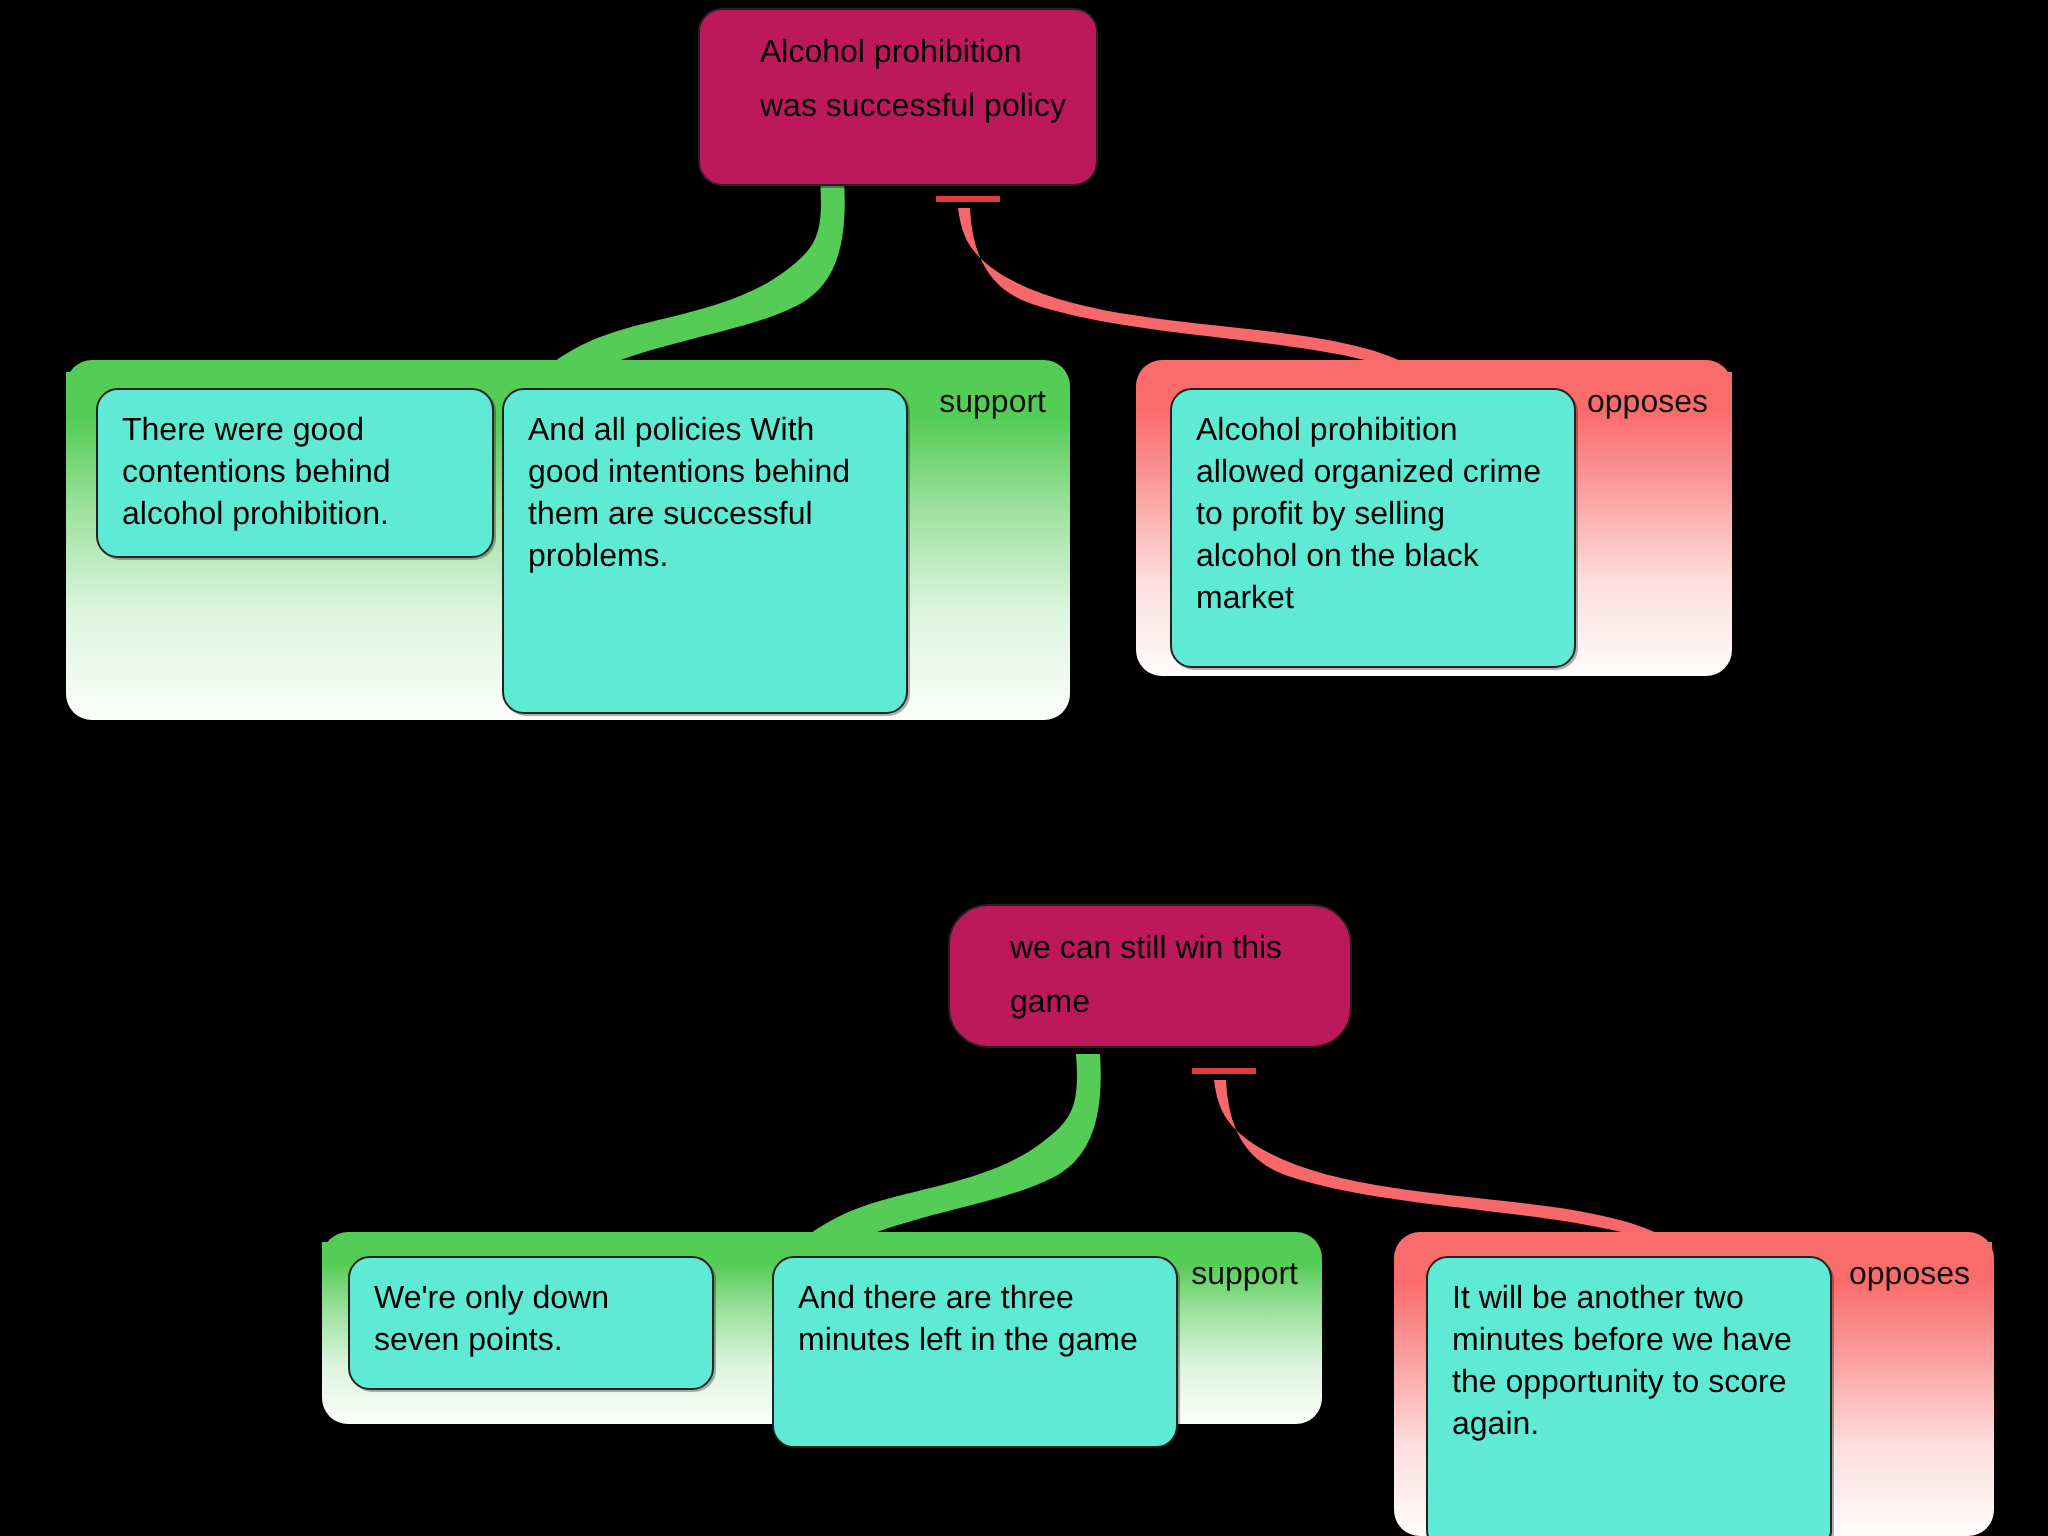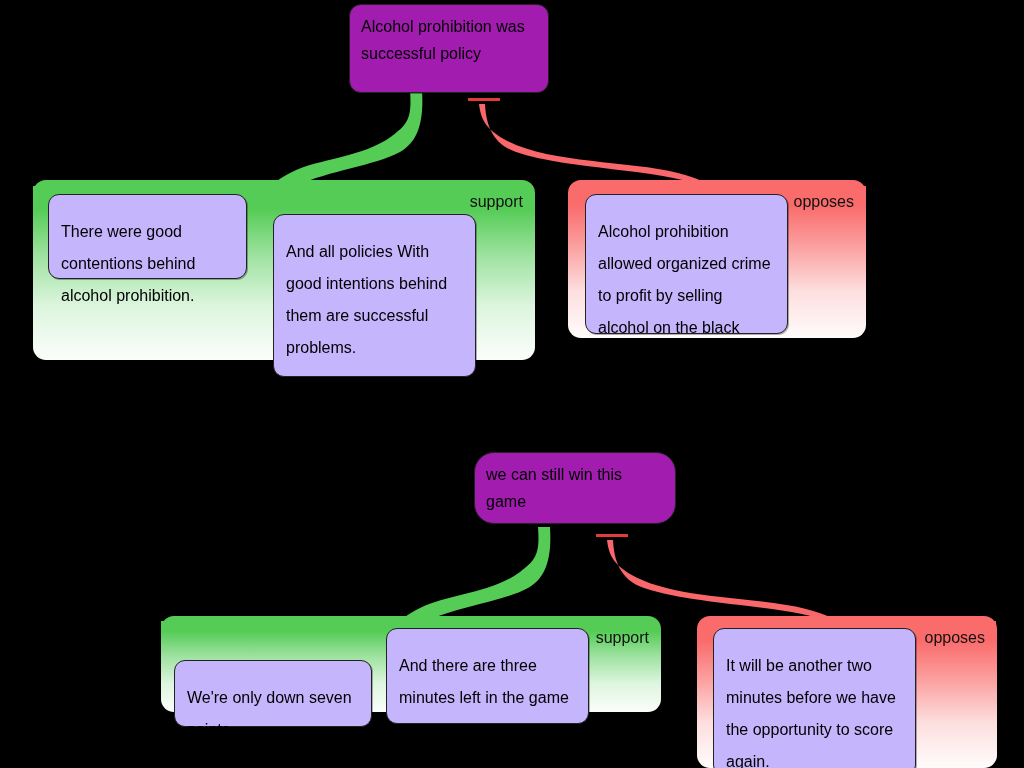--- a/index.html
+++ b/index.html
@@ -6,44 +6,44 @@
   body{
     width:1024px;height:768px;background:#000;overflow:hidden;
     font-family:"Liberation Sans","DejaVu Sans",sans-serif;
     position:relative;
   }
   .canvas{position:absolute;inset:0;}
   .svg-layer{position:absolute;left:0;top:0;width:1024px;height:768px;}
 
   
   .root-box{
-    position:absolute;background:#a21caf;border:1px solid #222;
+    position:absolute;background:#be185d;border:1px solid #222;
     border-radius:12px;box-sizing:border-box;
-    padding:8px 12px 8px 11px;
+    padding:8px 12px 8px 30px;
     font-size:16px;line-height:27px;color:#000;
     box-shadow:1px 1px 0 rgba(0,0,0,.35);
   }
 
   
   .group{
     position:absolute;box-sizing:border-box;border-radius:13px;
   }
   .group.support{ background:linear-gradient(to bottom,#55cc55 0%,#55cc55 16%,#9ee2a0 42%,#ddf5de 70%,#fbfefb 100%); }
   .group.opposes{ background:linear-gradient(to bottom,#fa6b6b 0%,#fa6b6b 16%,#fba0a0 42%,#fddede 70%,#fffcfc 100%); }
   .group-label{
     position:absolute;top:16px;right:12px;
     font-size:16px;line-height:12px;color:#111;white-space:nowrap;
   }
 
   
   .card{
-    position:absolute;background:#c4b5fd;border:1px solid #222;
+    position:absolute;background:#5eead4;border:1px solid #222;
     border-radius:11px;box-sizing:border-box;
-    padding:21px 10px 7px 12px;
-    font-size:16px;line-height:32px;color:#000;
+    padding:10px 10px 7px 12px;
+    font-size:16px;line-height:21px;color:#000;
     box-shadow:1px 1px 0 rgba(0,0,0,.3);
   }
 </style>
 </head>
 <body>
 
 <div class="canvas">
 
   <svg class="svg-layer" viewBox="0 0 1024 768" xmlns="http://www.w3.org/2000/svg">
 
@@ -107,42 +107,42 @@
     <div class="root-box" style="left:349px;top:4px;width:200px;height:89px;">
       <span>Alcohol prohibition was successful policy</span>
     </div>
 
     <div class="group support" style="left:33px;top:180px;width:502px;height:180px;">
       <span class="group-label">support</span>
     </div>
     <div class="card" style="left:48px;top:194px;width:199px;height:85px;">
       <span>There were good contentions behind alcohol prohibition.</span>
     </div>
-    <div class="card" style="left:273px;top:194px;width:203px;height:163px;margin-top:20px;">
+    <div class="card" style="left:251px;top:194px;width:203px;height:163px;">
       <span>And all policies With good intentions behind them are successful problems.</span>
     </div>
 
     <div class="group opposes" style="left:568px;top:180px;width:298px;height:158px;">
       <span class="group-label">opposes</span>
     </div>
     <div class="card" style="left:585px;top:194px;width:203px;height:140px;">
       <span>Alcohol prohibition allowed organized crime to profit by selling alcohol on the black market</span>
     </div>
   </div>
 
   <div>
 
     <div class="root-box" style="left:474px;top:452px;width:202px;height:72px;border-radius:20px;">
       <span>we can still win this game</span>
     </div>
 
     <div class="group support" style="left:161px;top:616px;width:500px;height:96px;">
       <span class="group-label">support</span>
     </div>
-    <div class="card" style="left:174px;top:628px;width:198px;height:67px;margin-top:32px;">
+    <div class="card" style="left:174px;top:628px;width:183px;height:67px;">
       <span>We're only down seven points.</span>
     </div>
     <div class="card" style="left:386px;top:628px;width:203px;height:96px;">
       <span>And there are three minutes left in the game</span>
     </div>
 
     <div class="group opposes" style="left:697px;top:616px;width:300px;height:152px;">
       <span class="group-label">opposes</span>
     </div>
     <div class="card" style="left:713px;top:628px;width:203px;height:148px;">

